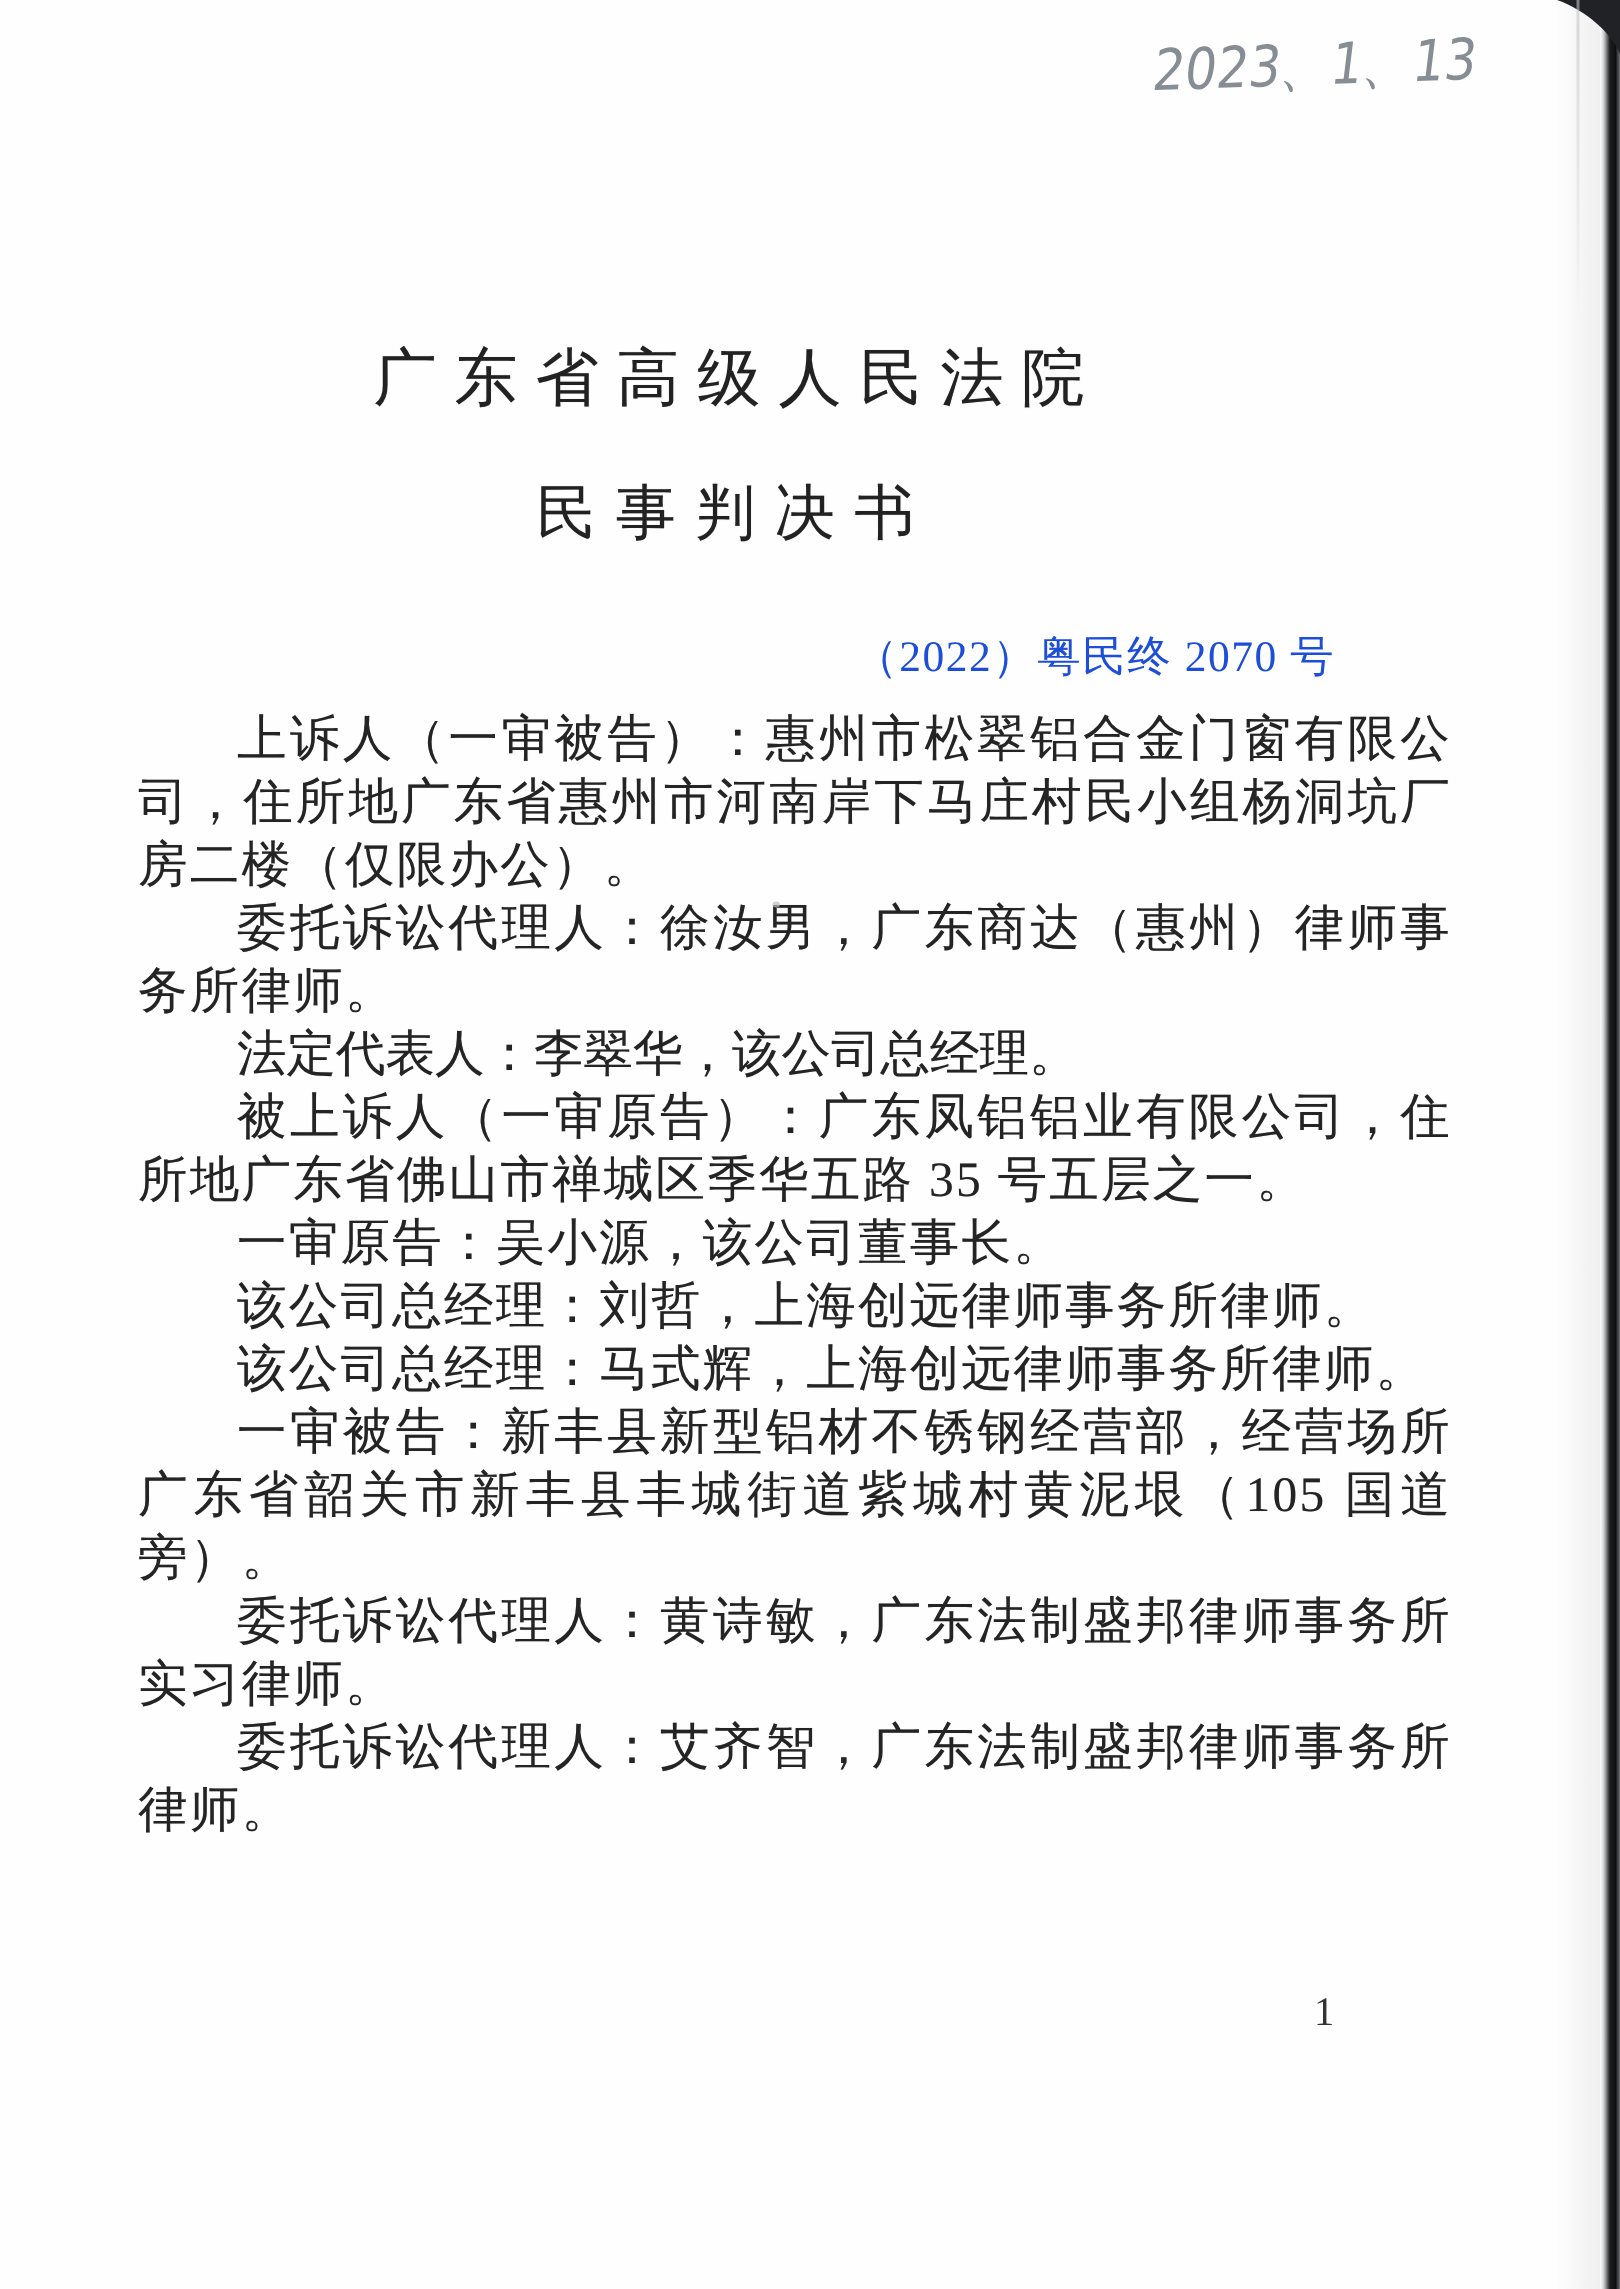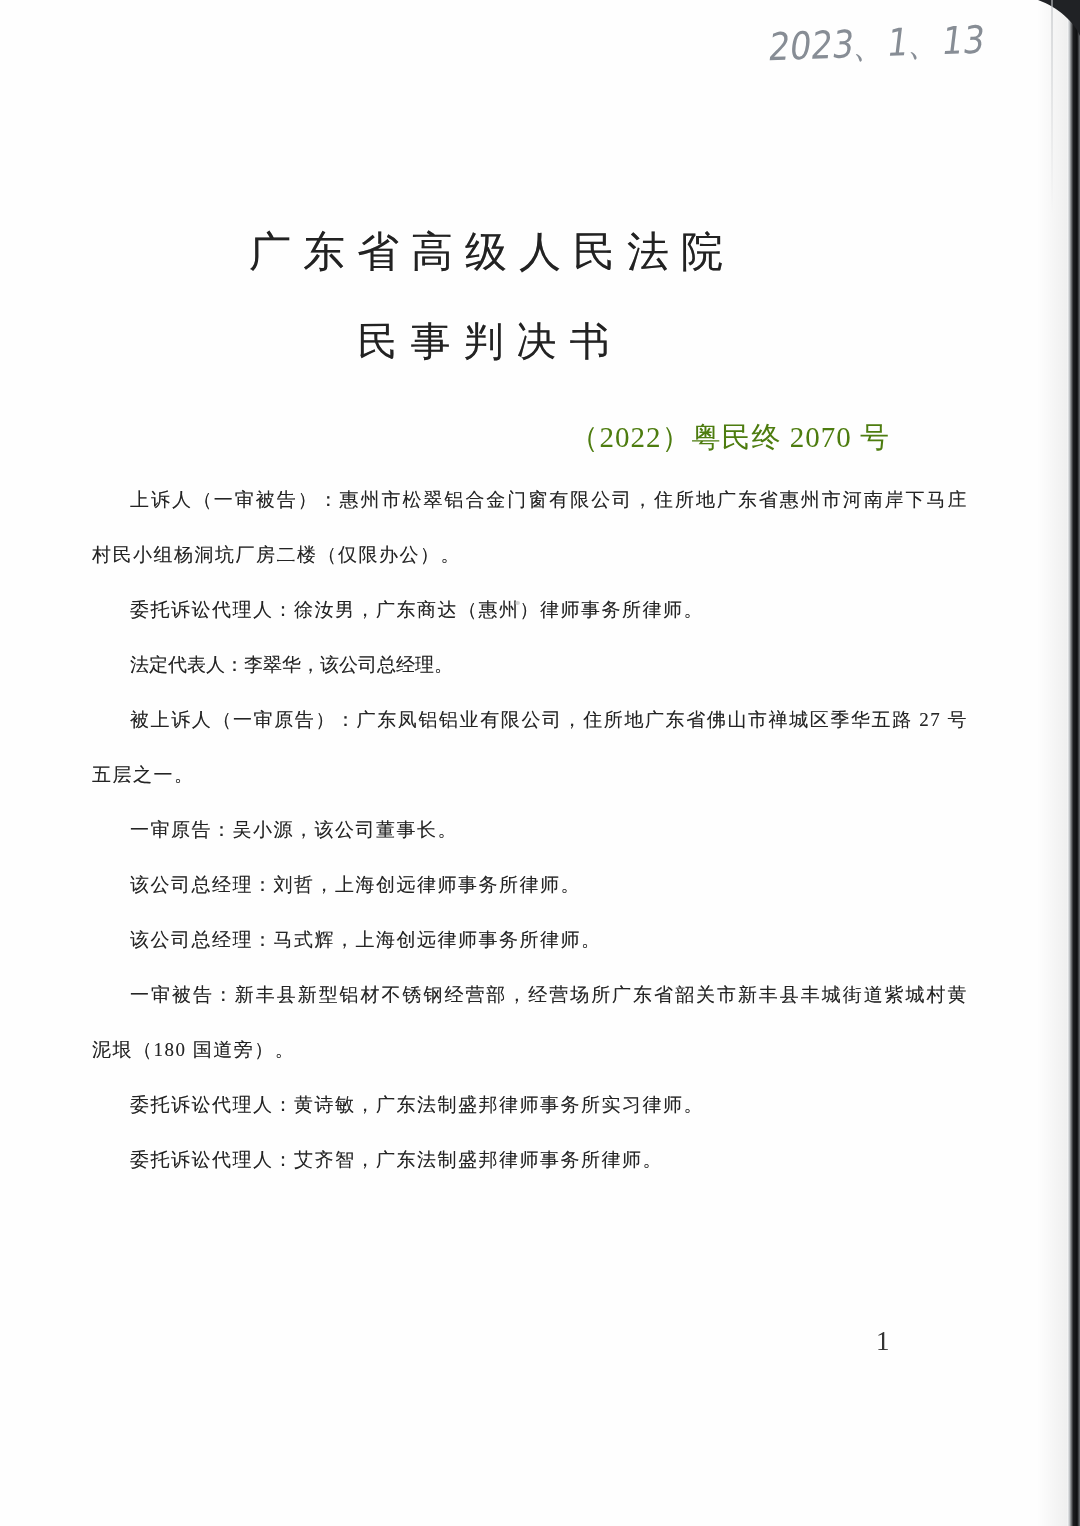--- a/index.html
+++ b/index.html
@@ -56,32 +56,32 @@
     letter-spacing: 13px;
     color: #222;
     text-shadow: 0 0 0.6px rgba(0,0,0,.35);
   }
   .case-number {
     position: absolute;
     top: 418px;
     right: 190px;
     font-size: 29px;
     letter-spacing: 1px;
-    color: #4d7c0f;
+    color: #1d4ed8;
   }
   .content {
     position: absolute;
     top: 472px;
     left: 92px;
     width: 876px;
   }
   .content p {
     margin: 0;
-    font-size: 19px;
-    line-height: 55px;
+    font-size: 33px;
+    line-height: 42px;
     letter-spacing: 1.5px;
     text-align: justify;
     text-justify: inter-character;
     text-indent: 2em;
     color: #242424;
     text-shadow: 0 0 0.5px rgba(0,0,0,.3);
   }
   
   .content p:nth-child(3),
   .content p:nth-child(11) {
@@ -153,25 +153,25 @@
   <h1 class="court-name">广东省高级人民法院</h1>
 
   <h2 class="doc-type">民事判决书</h2>
 
   <div class="case-number">（2022）粤民终 2070 号</div>
 
   <main class="content">
       <p>上诉人（一审被告）：惠州市松翠铝合金门窗有限公司，住所地广东省惠州市河南岸下马庄村民小组杨洞坑厂房二楼（仅限办公）。</p>
       <p>委托诉讼代理人：徐汝男，广东商达（惠州）律师事务所律师。</p>
       <p>法定代表人：李翠华，该公司总经理。</p>
-      <p>被上诉人（一审原告）：广东凤铝铝业有限公司，住所地广东省佛山市禅城区季华五路 27 号五层之一。</p>
+      <p>被上诉人（一审原告）：广东凤铝铝业有限公司，住所地广东省佛山市禅城区季华五路 35 号五层之一。</p>
       <p>一审原告：吴小源，该公司董事长。</p>
       <p>该公司总经理：刘哲，上海创远律师事务所律师。</p>
       <p>该公司总经理：马式辉，上海创远律师事务所律师。</p>
-      <p>一审被告：新丰县新型铝材不锈钢经营部，经营场所广东省韶关市新丰县丰城街道紫城村黄泥垠（180 国道旁）。</p>
+      <p>一审被告：新丰县新型铝材不锈钢经营部，经营场所广东省韶关市新丰县丰城街道紫城村黄泥垠（105 国道旁）。</p>
       <p>委托诉讼代理人：黄诗敏，广东法制盛邦律师事务所实习律师。</p>
       <p>委托诉讼代理人：艾齐智，广东法制盛邦律师事务所律师。</p>
     </main>
 
   <div class="page-number">1</div>
 
   <div class="scan-edge-shade"></div>
   <div class="scan-edge-right"></div>
   <svg class="scan-corner" viewBox="0 0 42 36" xmlns="http://www.w3.org/2000/svg">
     <path d="M0,0 L42,0 L42,36 C37,23 20,7 0,0 Z" fill="#202225"></path>

